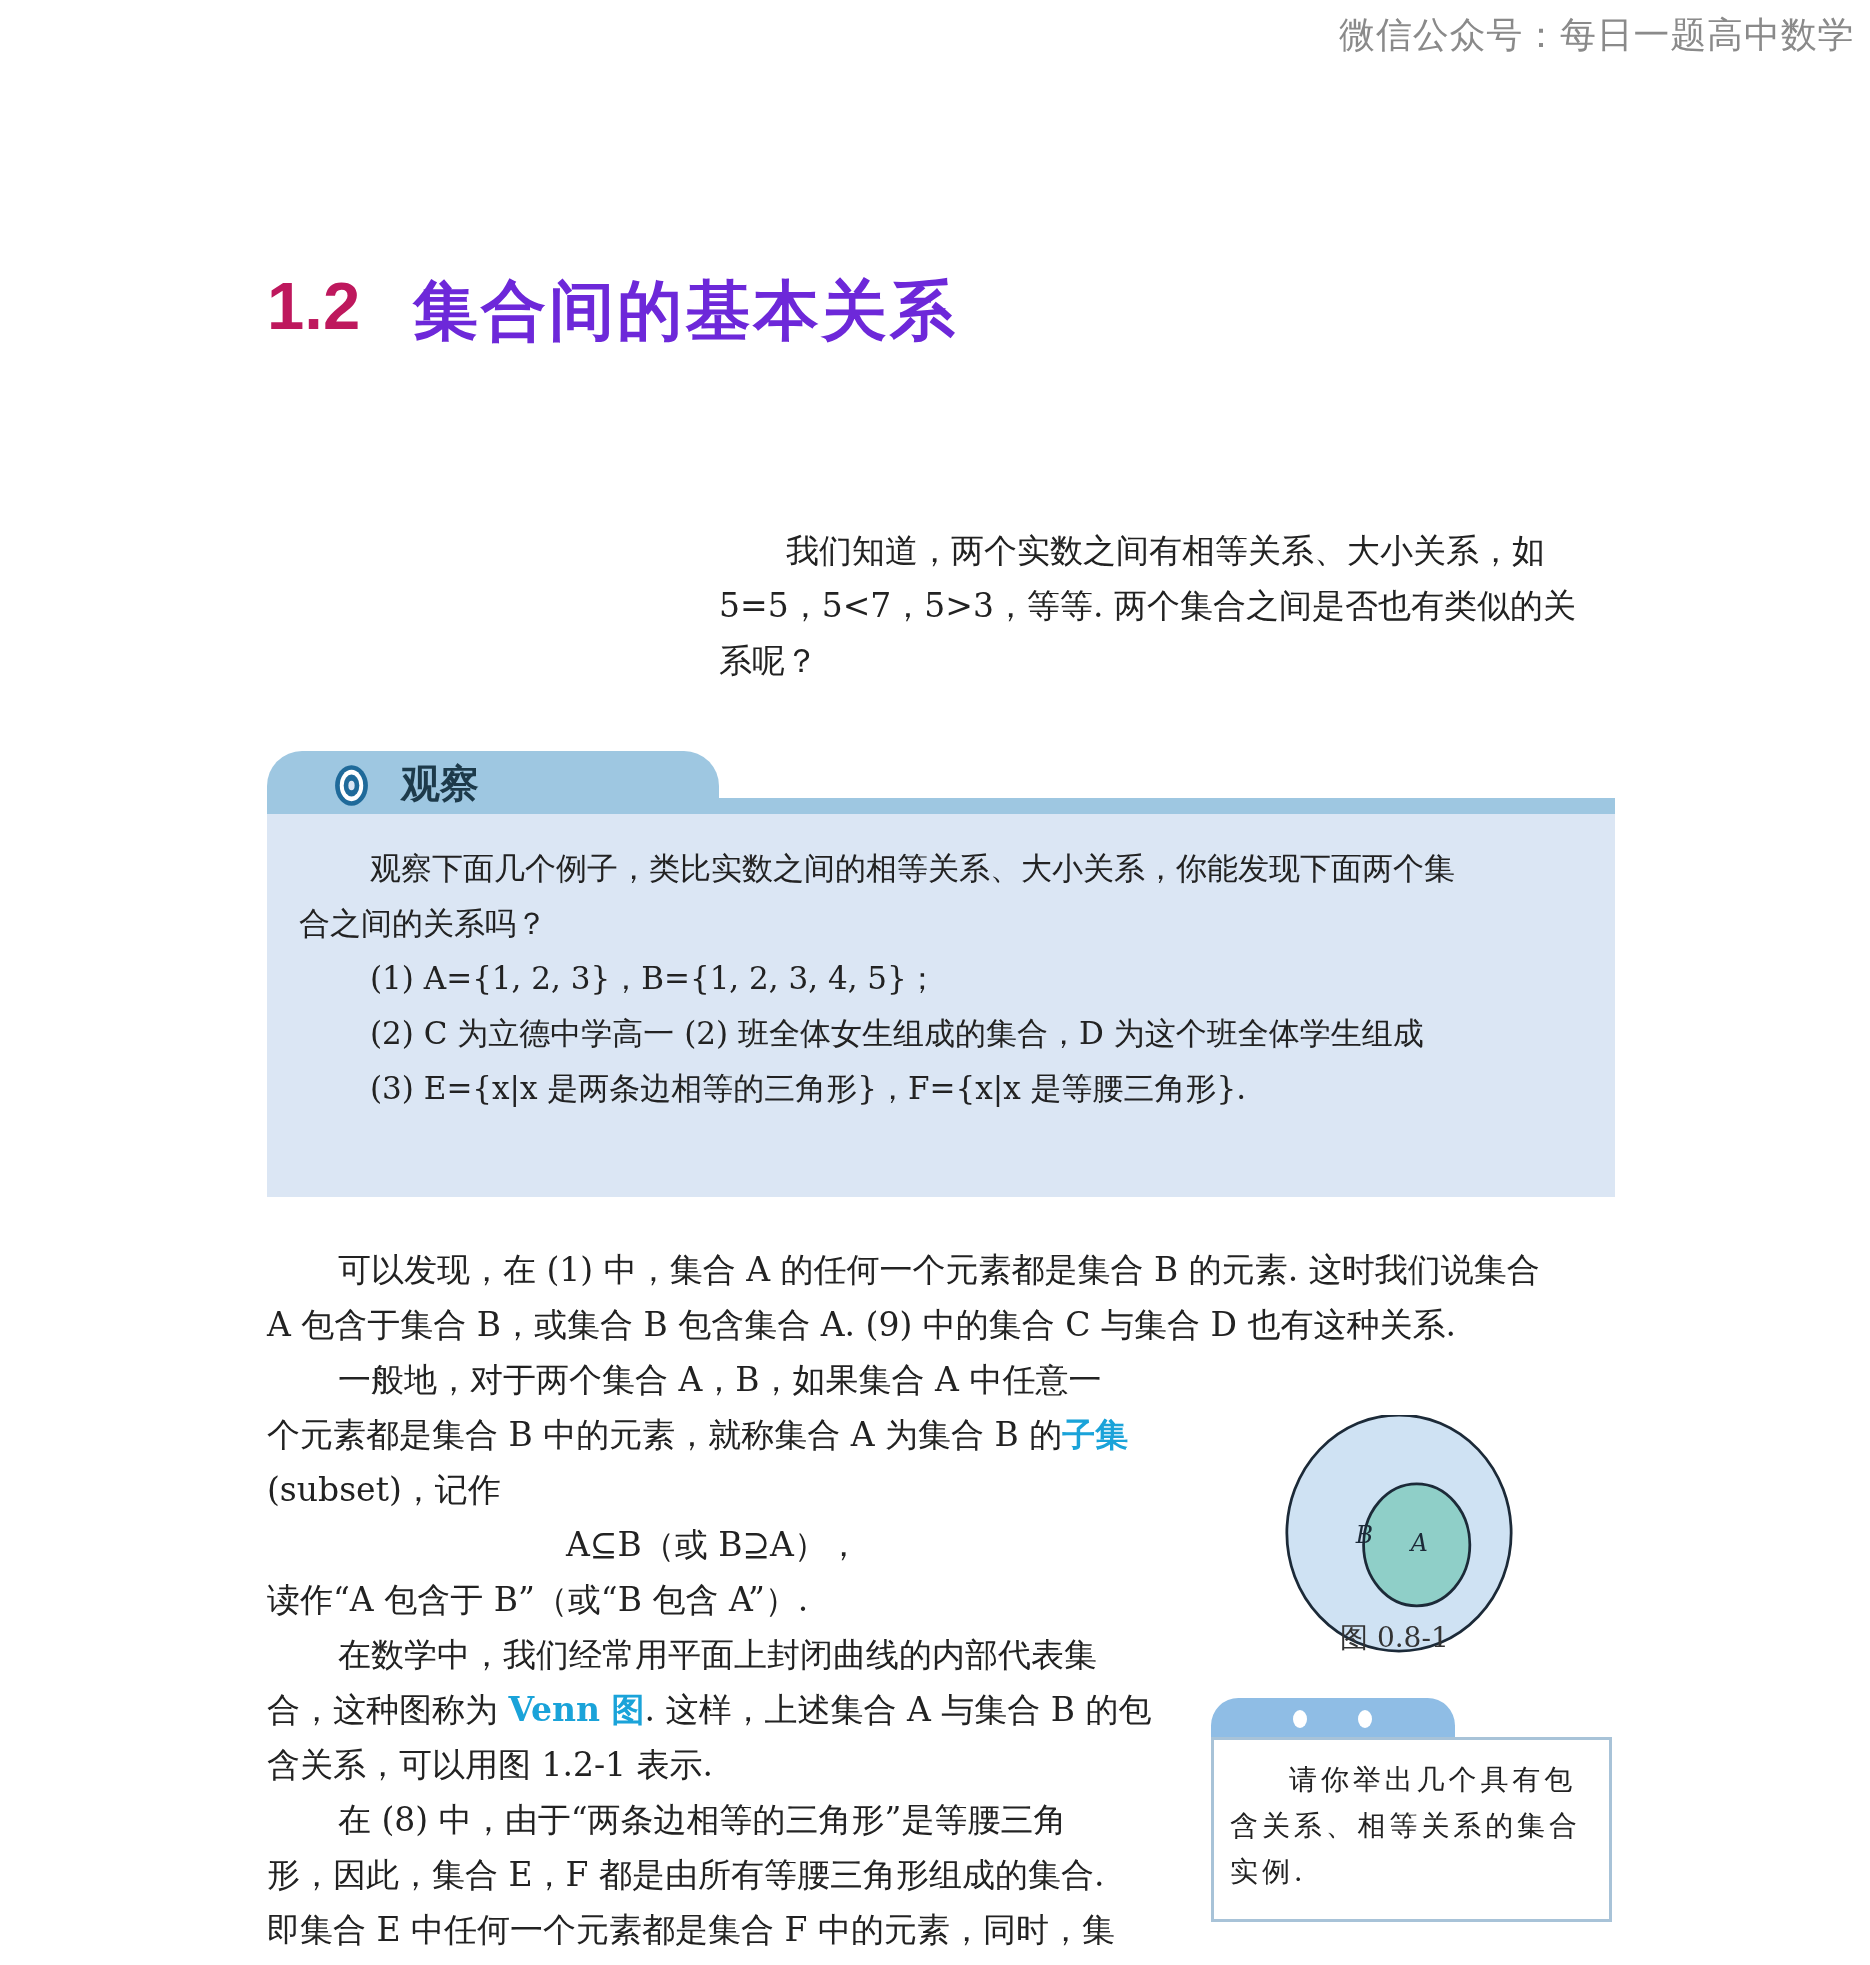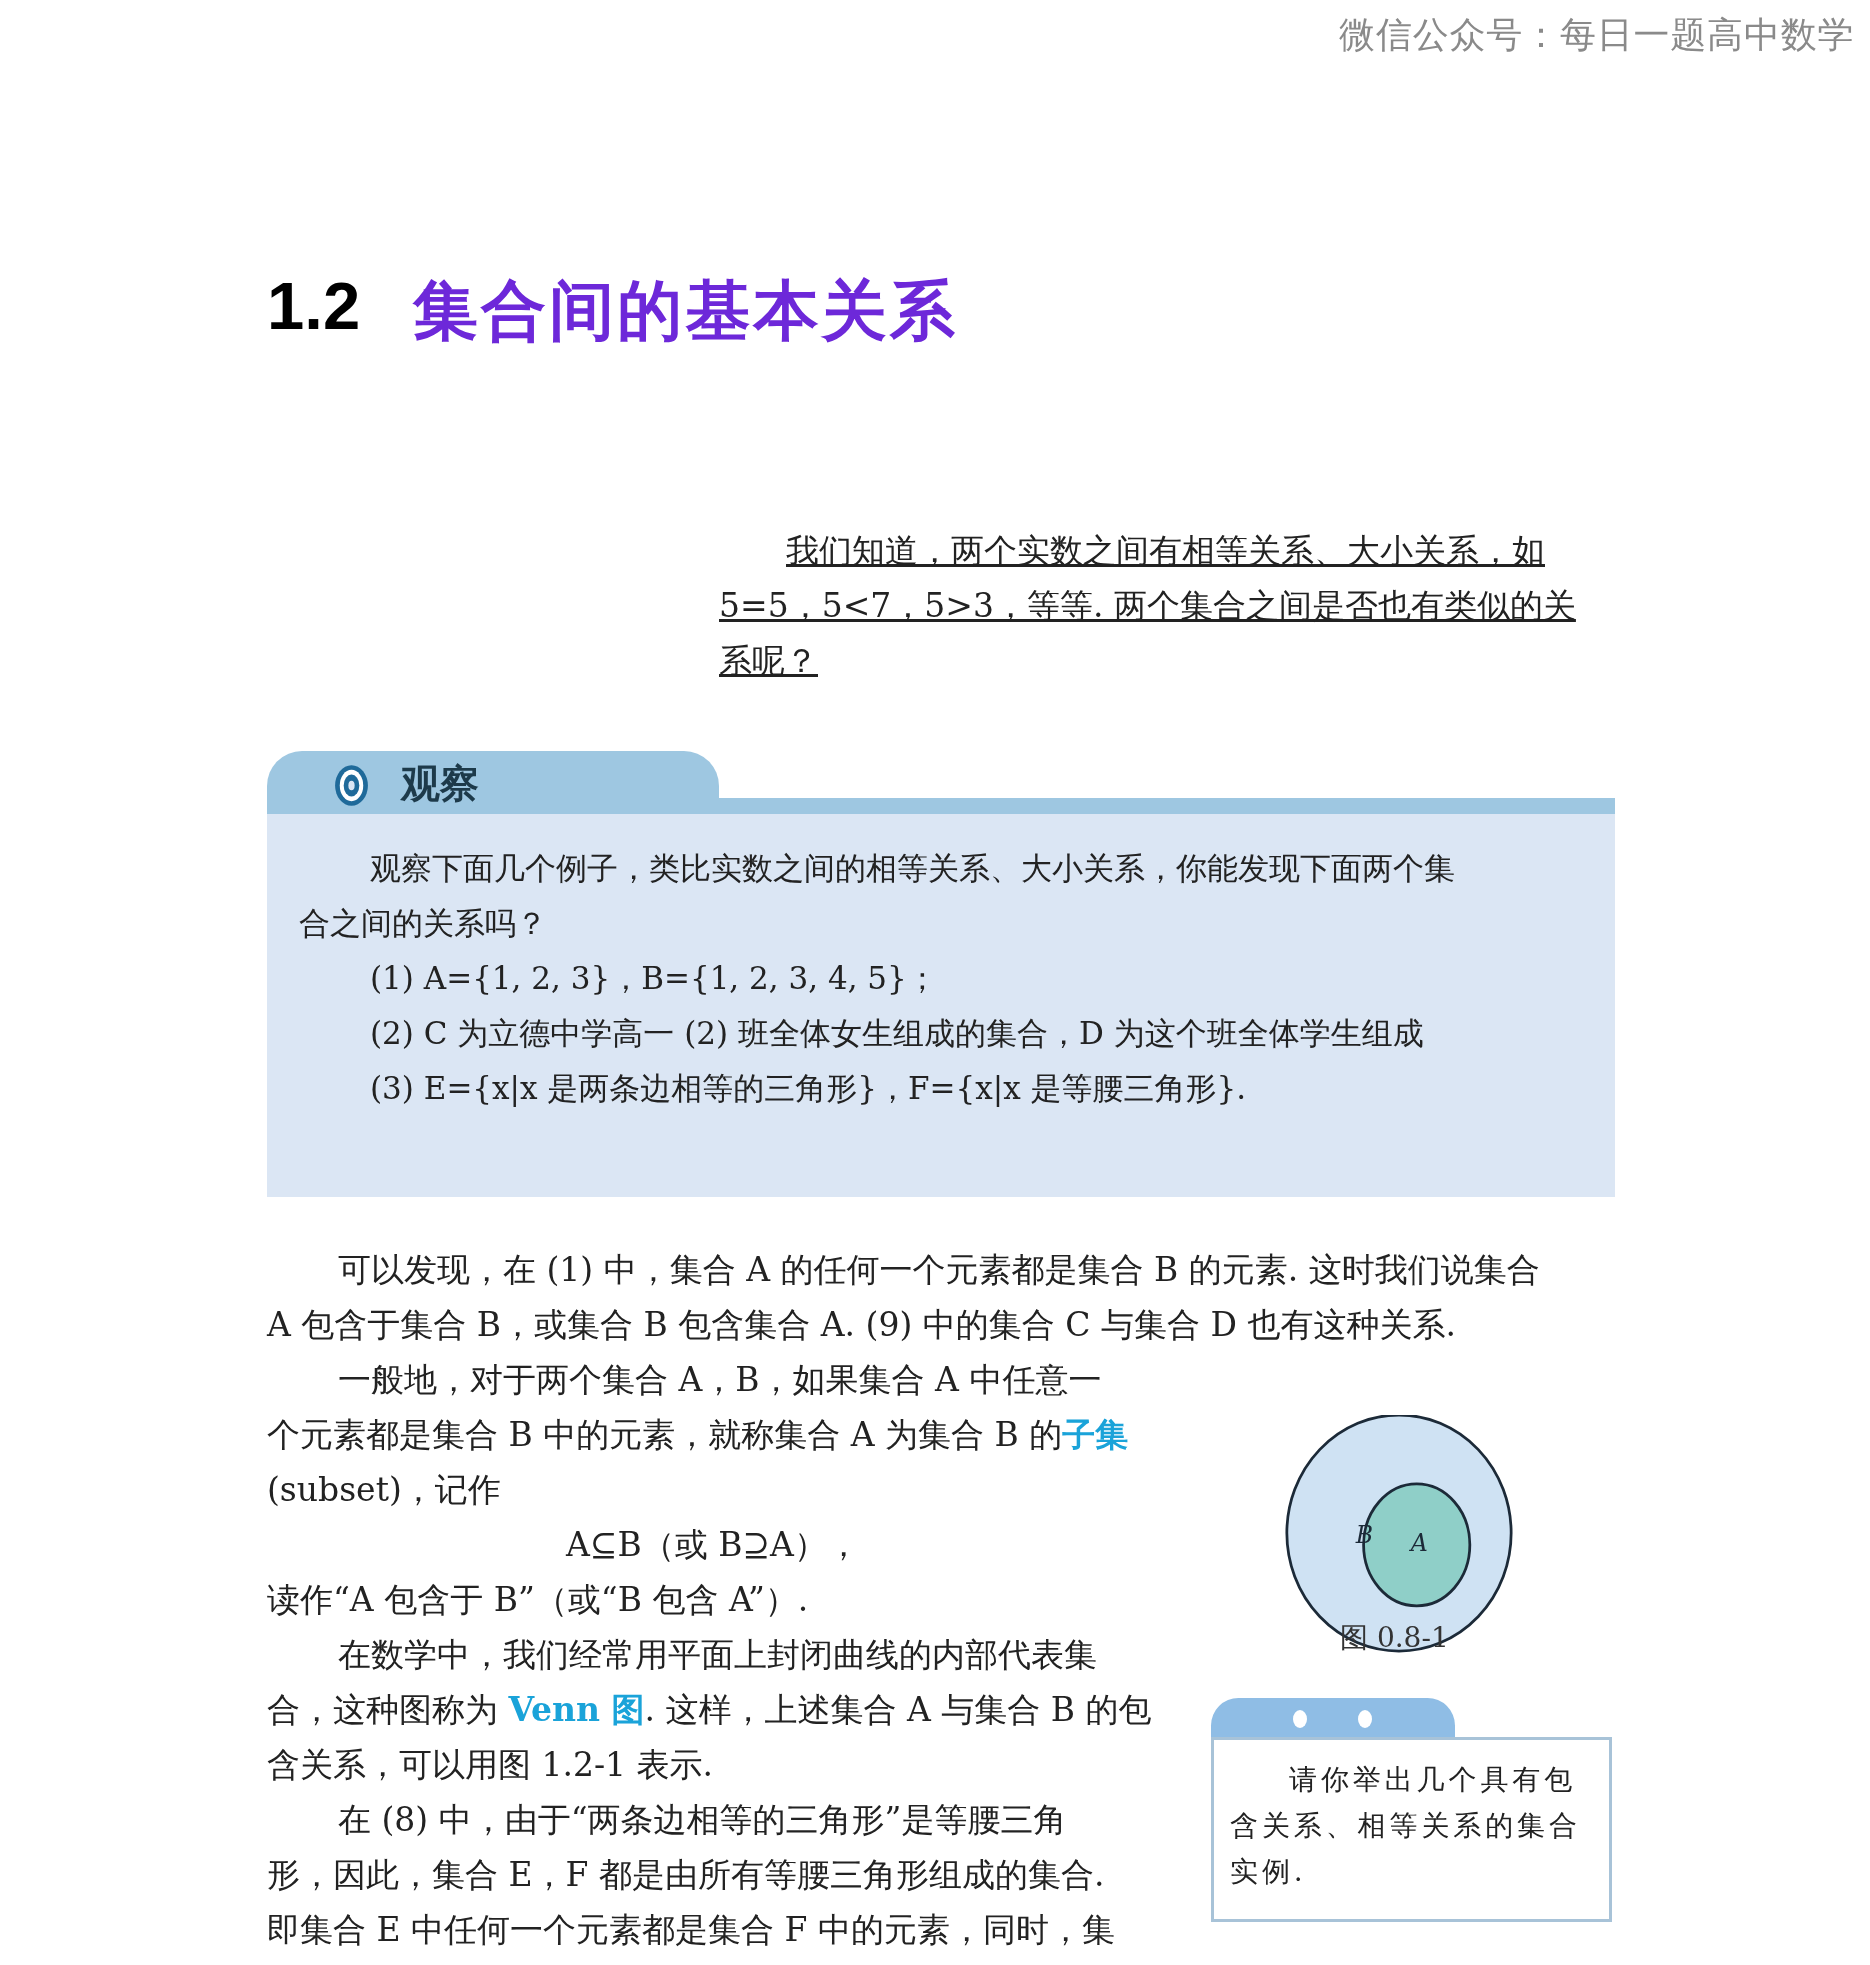--- a/index.html
+++ b/index.html
@@ -1,22 +1,22 @@
 <!DOCTYPE html>
 <html style="font-size:6.3px"><head>
 <meta charset="utf-8">
 <style>
   html, body { margin:0; padding:0; }
   body { width:1870px; height:2647px; background:#ffffff; position:relative; overflow:hidden;
          font-family:"DejaVu Serif","Liberation Serif",serif; color:#222; }
   .abs { position:absolute; }
   .watermark { right:15.7px; top:11px; font-size:36px; color:#8a8a8a; font-family:"DejaVu Serif",serif; letter-spacing:0.8px; white-space:nowrap; }
-  .title-num { left:267px; top:267px; font-size:67px; font-weight:bold; color:#000000; font-family:"Liberation Sans","DejaVu Sans",sans-serif; }
+  .title-num { left:267px; top:267px; font-size:67px; font-weight:bold; color:#be185d; font-family:"Liberation Sans","DejaVu Sans",sans-serif; }
   .title-text { left:413px; top:267px; font-size:65px; font-weight:bold; color:#6d28d9; font-family:Liberation Sans, sans-serif; letter-spacing:3.1px; white-space:nowrap; }
-  .para { font-size:33px; line-height:55px; white-space:nowrap;text-decoration:underline; }
+  .para { font-size:33px; line-height:55px; white-space:nowrap; }
   .intro { left:719px; top:523px; width:896px; }
   .intro .l1 { padding-left:67px; }
   .obs-tab { left:267px; top:751px; width:452px; height:55px; background:#9ec7e1; border-radius:35px 35px 0 0; }
   .obs-bar { left:267px; top:798px; width:1348px; height:15.7px; background:#9ec7e1; }
   .obs-body { left:267px; top:814px; width:1348px; height:383px; background:#dbe6f4; }
   .obs-icon { left:330px; top:764px; width:43px; height:43px; }
   .obs-label { left:401px; top:757px; font-size:39px; font-weight:bold; color:#1d3a4a; font-family:"DejaVu Sans",sans-serif; }
   .obs-text { left:299px; top:841px; width:1297px; font-size:31px; line-height:55px; white-space:nowrap; color:#222; }
   .obs-text .indent { padding-left:71px; }
   .main { left:267px; top:1242px; font-size:33px; line-height:55px; white-space:nowrap; }

